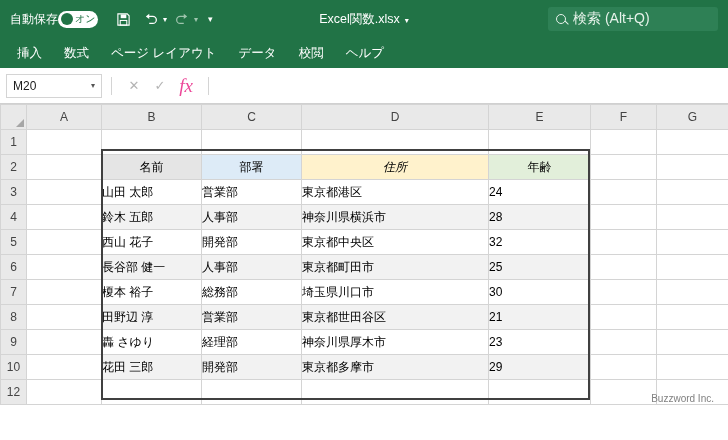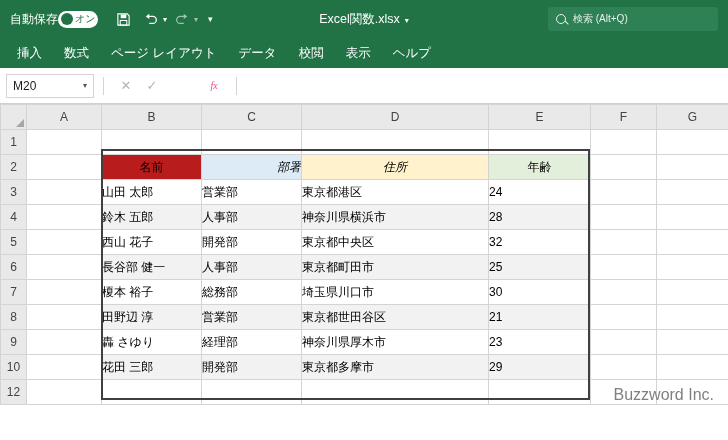--- a/index.html
+++ b/index.html
@@ -82,21 +82,21 @@
     right: 10px;
     top: 7px;
     width: 170px;
     height: 24px;
     background: #2e8055;
     border-radius: 3px;
     display: flex;
     align-items: center;
     padding: 0 8px;
     gap: 7px;
-    font-size: 10px;
+    font-size: 14px;
     color: #e6f2ea;
   }
   .mag {
     width: 10px; height: 10px;
     border: 1.4px solid #e6f2ea;
     border-radius: 50%;
     position: relative;
     flex: 0 0 auto;
   }
   .mag::after {
@@ -128,42 +128,42 @@
   
   .formulabar {
     height: 36px;
     background: #ffffff;
     display: flex;
     align-items: center;
     padding: 0 6px;
     border-bottom: 1px solid #d0d0d0;
   }
   .namebox {
-    width: 88px;
+    width: 96px;
     height: 24px;
     border: 1px solid #d4d4d4;
     background: #ffffff;
     display: flex;
     align-items: center;
     justify-content: space-between;
     padding: 0 6px;
     font-size: 12px;
     color: #1a1a1a;
   }
   .namebox .nb-caret { font-size: 8px; color: #555; }
   .fb-sep {
     width: 1px; height: 18px; background: #d4d4d4; margin: 0 9px;
   }
   .fb-icon {
     width: 26px; height: 22px;
     display: flex; align-items: center; justify-content: center;
     color: #b4b4b4;
     font-size: 13px;
   }
-  .fb-icon.fx { color: #ec4899; font-style: italic; font-family: "Liberation Serif", serif; font-size: 10px; margin-left: 36px; }
+  .fb-icon.fx { color: #ec4899; font-style: italic; font-family: "Liberation Serif", serif; font-size: 19px; }
   .fb-input {
     flex: 1;
     height: 22px;
     font-size: 12px;
     color: #1a1a1a;
     padding-left: 6px;
   }
 
   
   .gridwrap {
@@ -211,40 +211,40 @@
     background: #e9e9e9;
     color: #444444;
     text-align: center;
     font-size: 11.5px;
     width: 26px;
   }
   td.cell { background: #ffffff; padding: 0 5px; color: #000000; }
   td.cell.num { }
 
   
-  td.fill-name { background: #b91c1c; text-align: center; }
-  td.fill-dept { background: #ddebf7; text-align: right; font-style: italic; }
+  td.fill-name { background: #e5e5e5; text-align: center; }
+  td.fill-dept { background: #ddebf7; text-align: center; }
   td.fill-addr { background: #fff2cc; text-align: center; font-style: italic; }
   td.fill-age  { background: #e2efda; text-align: center; }
 
   
   td.band { background: #f2f2f2; }
 
   
   .outline {
     position: absolute;
     pointer-events: none;
     border: 2px solid #404040;
   }
 
   .watermark {
     position: absolute;
     right: 14px;
     bottom: 36px;
-    font-size: 16px;
+    font-size: 10px;
     color: #808080;
   }
 </style>
 </head>
 <body>
 
 <div class="titlebar">
 
   <div class="autosave">
     <span>自動保存</span>
@@ -299,23 +299,20 @@
   <div class="tab">
       <span>ページ レイアウト</span>
     </div>
   <div class="tab">
       <span>データ</span>
     </div>
   <div class="tab">
       <span>校閲</span>
     </div>
   <div class="tab">
-      <span>表示</span>
-    </div>
-  <div class="tab">
       <span>ヘルプ</span>
     </div>
 </div>
 
 <div class="formulabar">
   <div class="namebox">
     <span>M20</span>
     <span class="nb-caret">▾</span>
   </div>
   <div class="fb-sep"></div>

